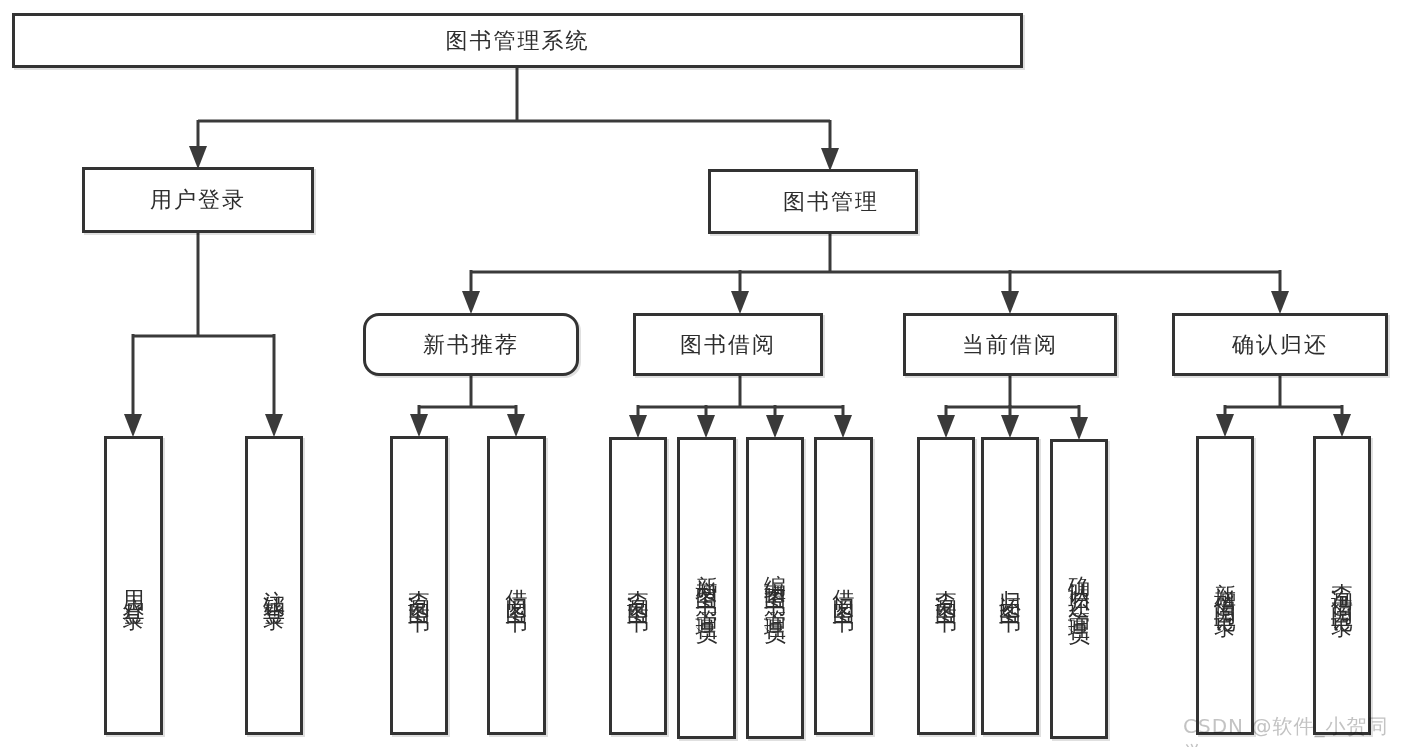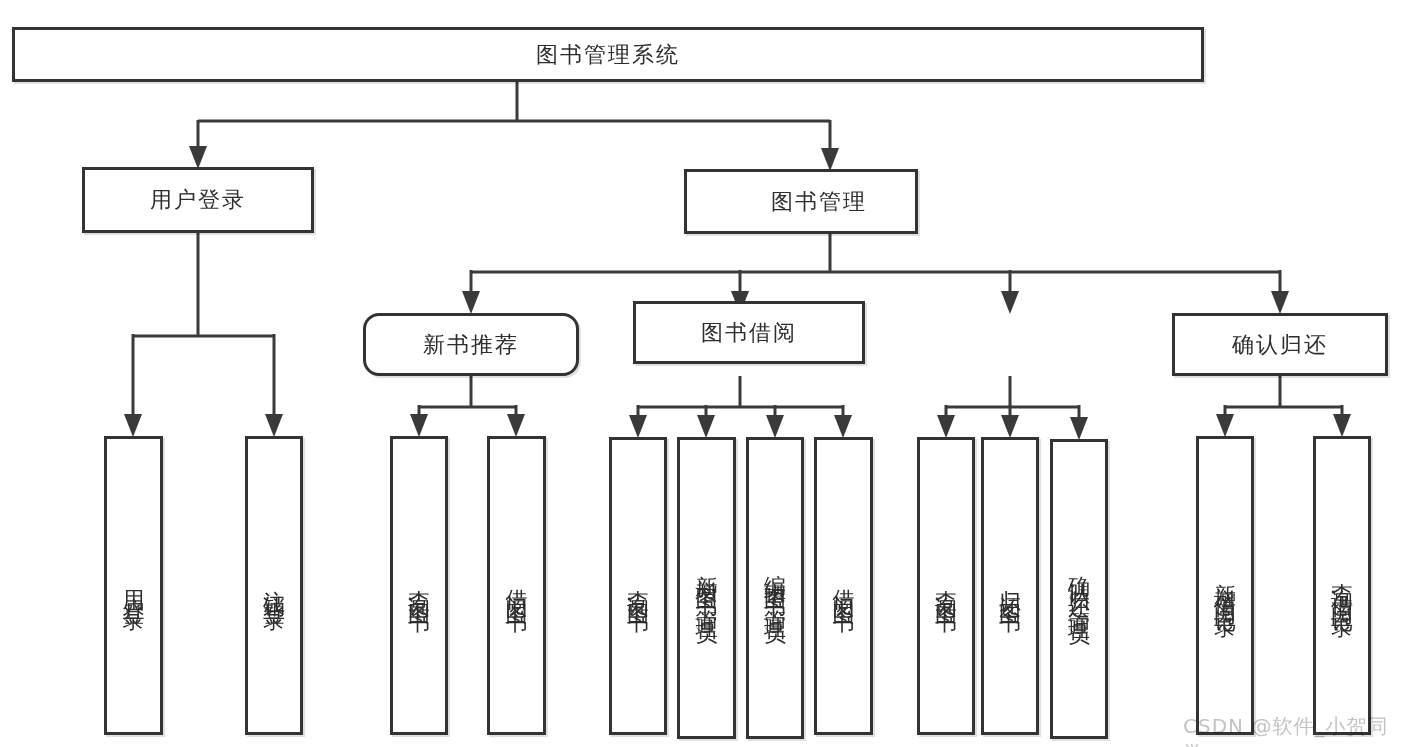--- a/index.html
+++ b/index.html
@@ -121,27 +121,28 @@
     <polygon points="1070,417 1088,417 1079,440"></polygon>
 
     <path d="M1280 376 V407"></path>
     <path d="M1225 407 H1342"></path>
     <path d="M1225 405 V416"></path>
     <polygon points="1216,414 1234,414 1225,437"></polygon>
     <path d="M1342 405 V416"></path>
     <polygon points="1333,414 1351,414 1342,437"></polygon>
   </svg>
 
-  <div class="node" style="left:12px; top:13px; width:1192px; height:55px;margin-top:14px;">图书管理系统</div>
+  <div class="node" style="left:12px; top:13px; width:1011px; height:55px;">图书管理系统</div>
 
   <div class="node" style="left:82px; top:167px; width:232px; height:66px;">用户登录</div>
-  <div class="node" style="left:684px; top:169px; width:234px; height:65px;padding-left:36px;">图书管理</div>
+  <div class="node" style="left:708px; top:169px; width:210px; height:65px;padding-left:36px;">图书管理</div>
 
   <div class="node" style="left:363px; top:313px; width:216px; height:63px;border-radius:16px;">新书推荐</div>
-  <div class="node" style="left:633px; top:301px; width:232px; height:63px;">图书借阅</div>
+  <div class="node" style="left:633px; top:313px; width:190px; height:63px;">图书借阅</div>
+  <div class="node" style="left:903px; top:313px; width:214px; height:63px;">当前借阅</div>
   <div class="node" style="left:1172px; top:313px; width:216px; height:63px;">确认归还</div>
 
   <div class="node vnode" style="left:104px; top:436px; width:59px; height:299px;">用户登录</div>
   <div class="node vnode" style="left:245px; top:436px; width:58px; height:299px;">注销登录</div>
 
   <div class="node vnode" style="left:390px; top:436px; width:58px; height:299px;">查询图书</div>
   <div class="node vnode" style="left:487px; top:436px; width:59px; height:299px;">借阅图书</div>
 
   <div class="node vnode" style="left:609px; top:437px; width:58px; height:298px;">查询图书</div>
   <div class="node vnode" style="left:677px; top:437px; width:59px; height:302px;">新增图书（管理员）</div>

